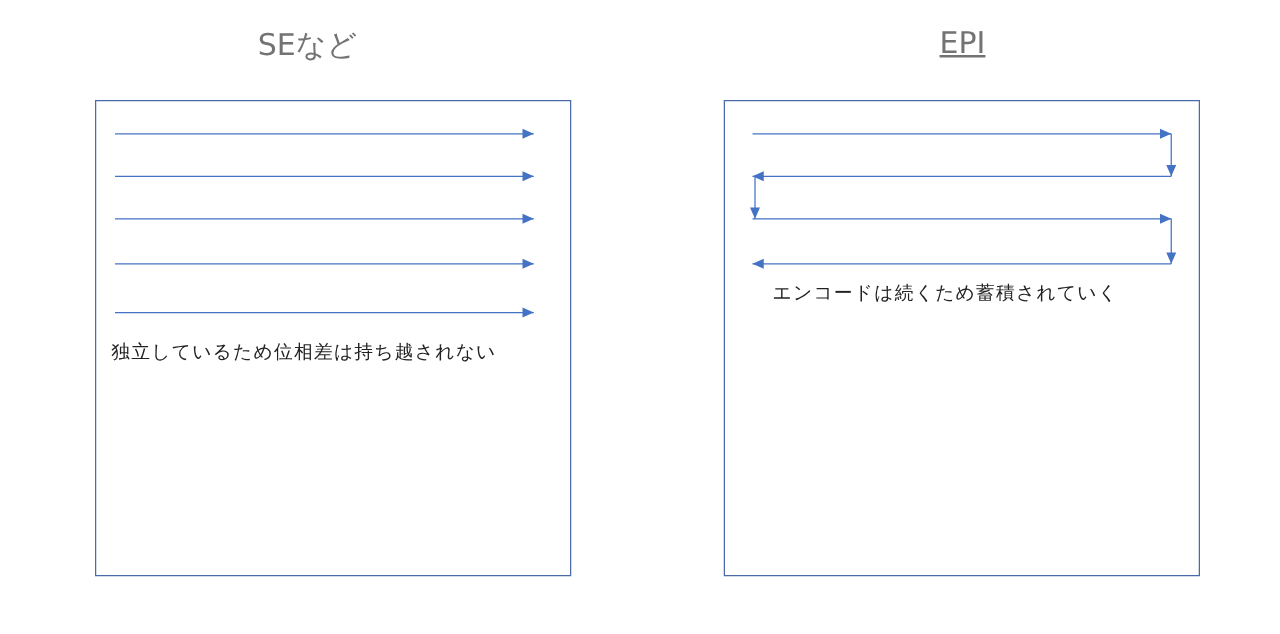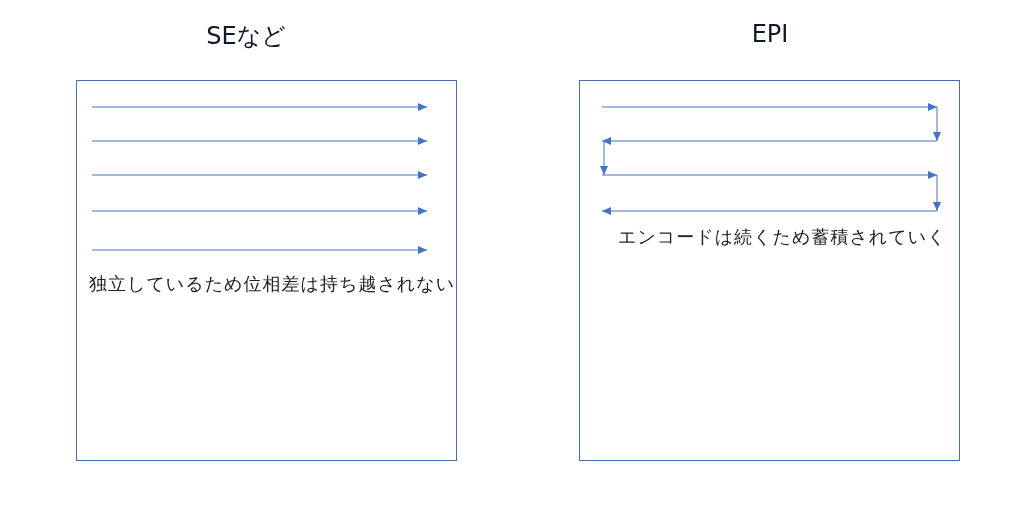--- a/index.html
+++ b/index.html
@@ -1,27 +1,27 @@
 <!DOCTYPE html>
 <html><head>
   <meta charset="utf-8">
   <style>
     html, body { margin: 0; padding: 0; background: #ffffff; }
     body { width: 1024px; height: 507px; position: relative; overflow: hidden;
            font-family: "DejaVu Sans", "Liberation Sans", sans-serif; }
-    .title { position: absolute; font-size: 24px; color: #0f172a; text-align: center; width: 300px; }
+    .title { position: absolute; font-size: 24px; color: #737373; text-align: center; width: 300px; }
     .panel { position: absolute; border: 1.5px solid #4a6ba8; box-sizing: border-box; background: #fff; }
-    .caption { position: absolute; font-size: 18px; color: #222; white-space: nowrap; letter-spacing: 1px; text-align: center; }
+    .caption { position: absolute; font-size: 15px; color: #222; white-space: nowrap; letter-spacing: 1px; text-align: center; }
     svg { position: absolute; left: 0; top: 0; }
   </style>
 </head>
 <body>
 
 <div class="title" style="left:96px; top:20px;">SEなど</div>
-<div class="title" style="left:620px; top:20px;">EPI</div>
+<div class="title" style="left:620px; top:20px;text-decoration:underline;">EPI</div>
 
 <div class="panel" style="left:76px; top:80px; width:381px; height:381px;"></div>
 <div class="panel" style="left:579px; top:80px; width:381px; height:381px;"></div>
 
 <svg width="1024" height="507" id="arrows">
     <line x1="92" y1="107" x2="427" y2="107" stroke="#4472c4" stroke-width="1"></line>
     <polygon points="427,107 418,103 418,111" fill="#4472c4"></polygon>
     <line x1="92" y1="141" x2="427" y2="141" stroke="#4472c4" stroke-width="1"></line>
     <polygon points="427,141 418,137 418,145" fill="#4472c4"></polygon>
     <line x1="92" y1="175" x2="427" y2="175" stroke="#4472c4" stroke-width="1"></line>

